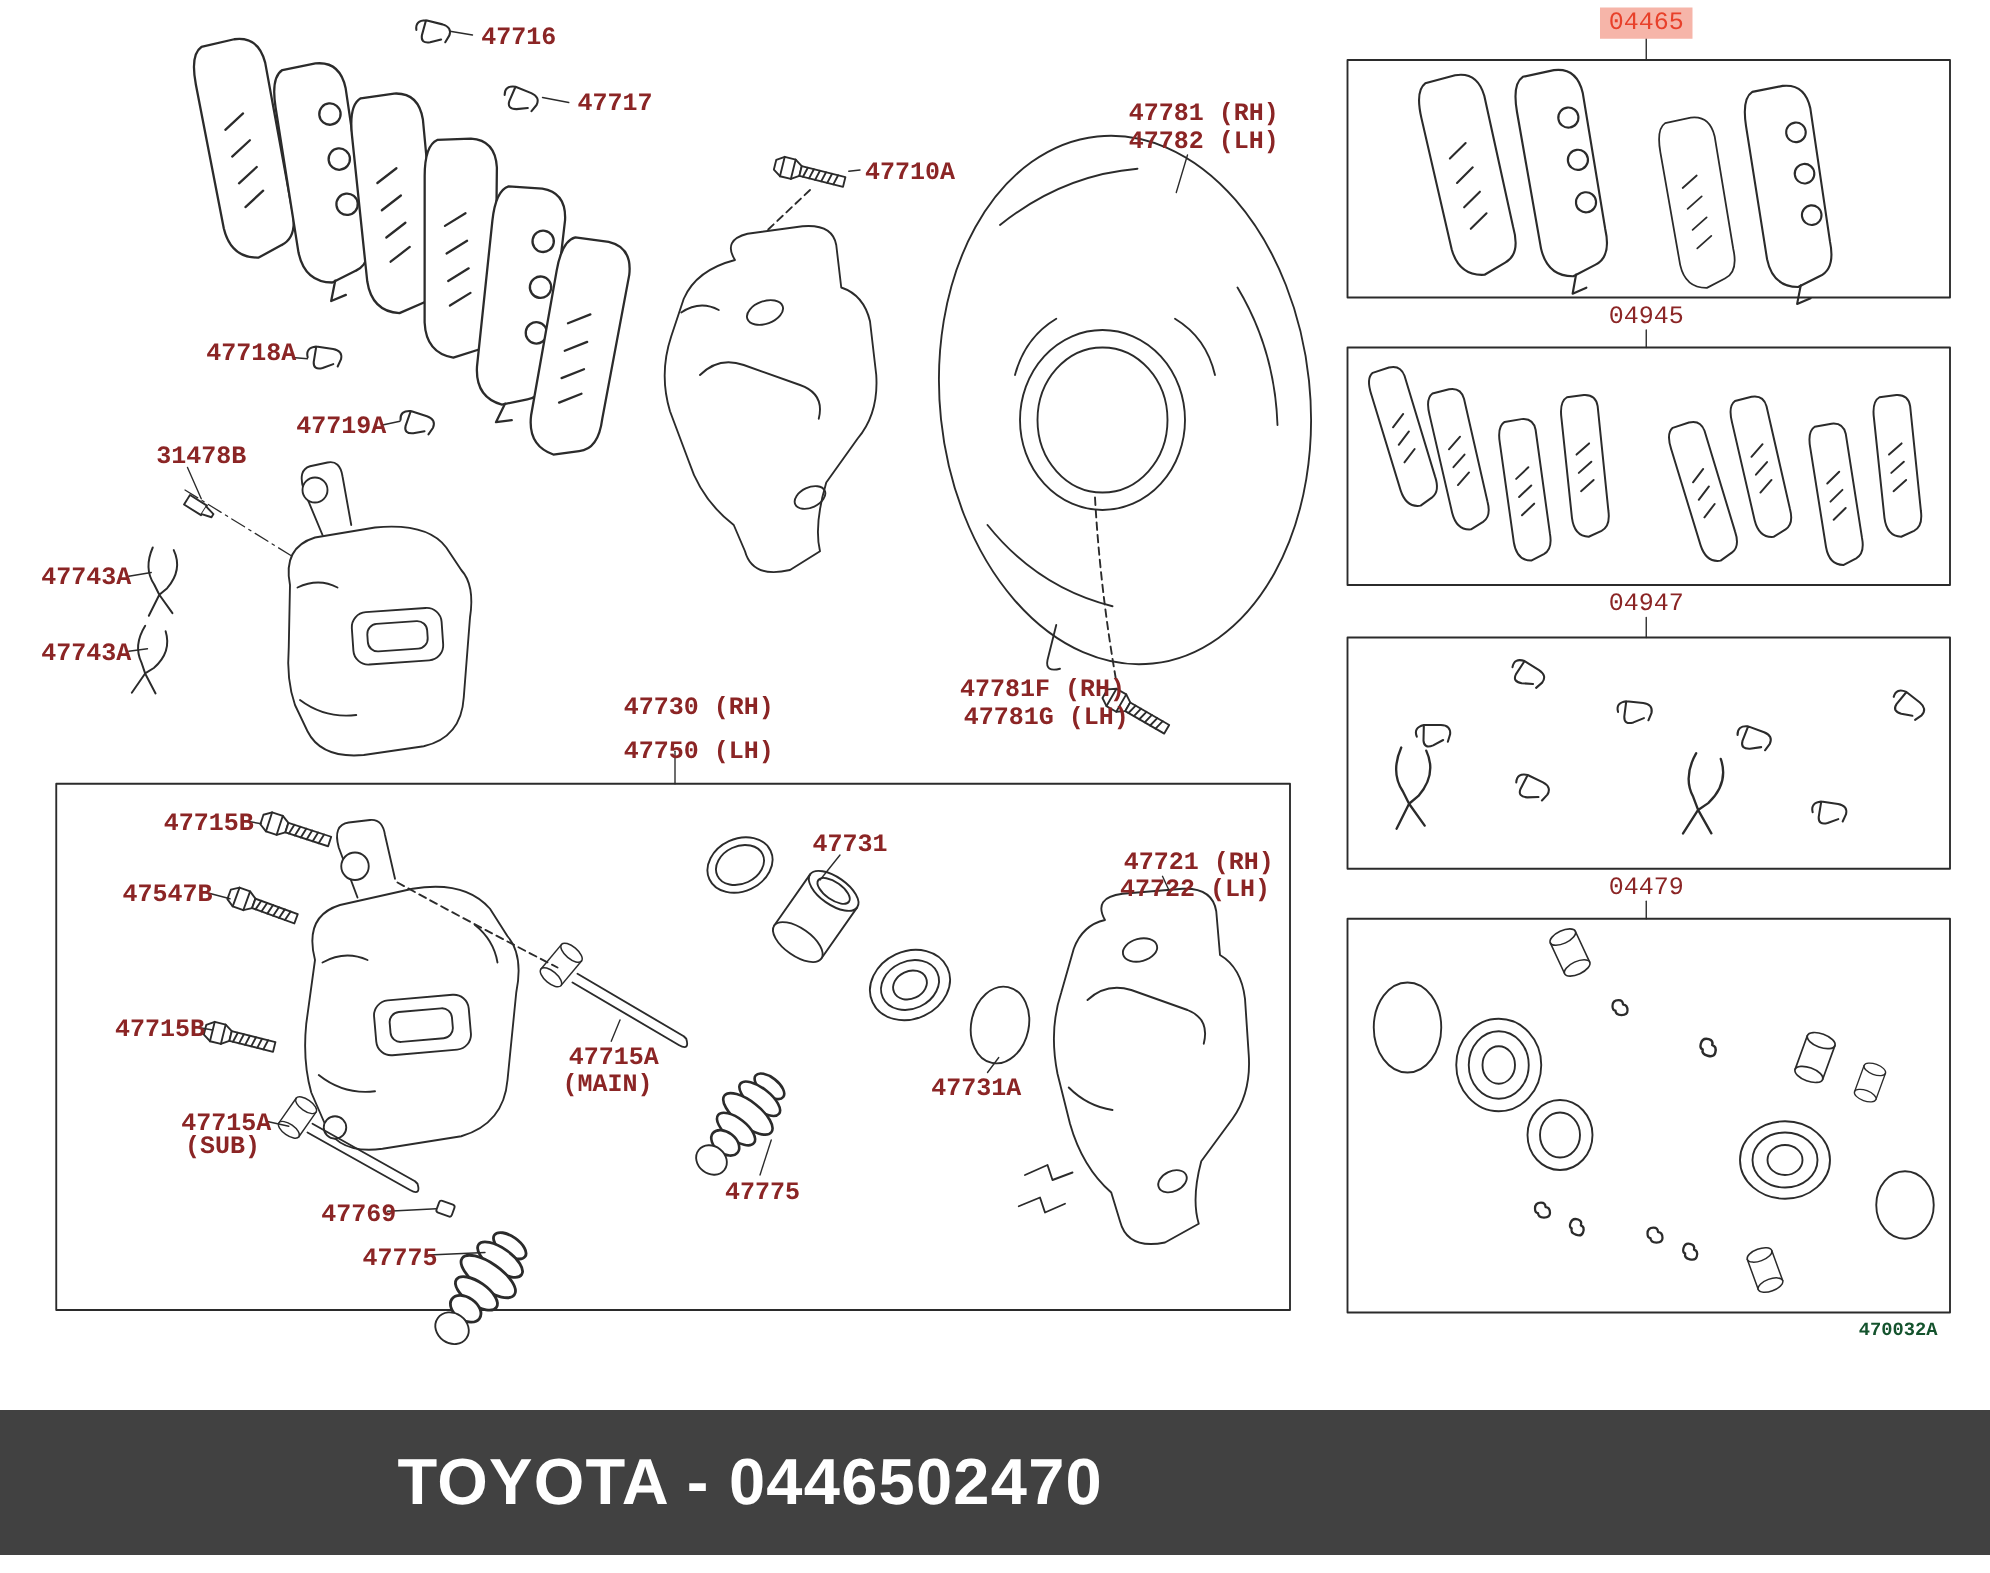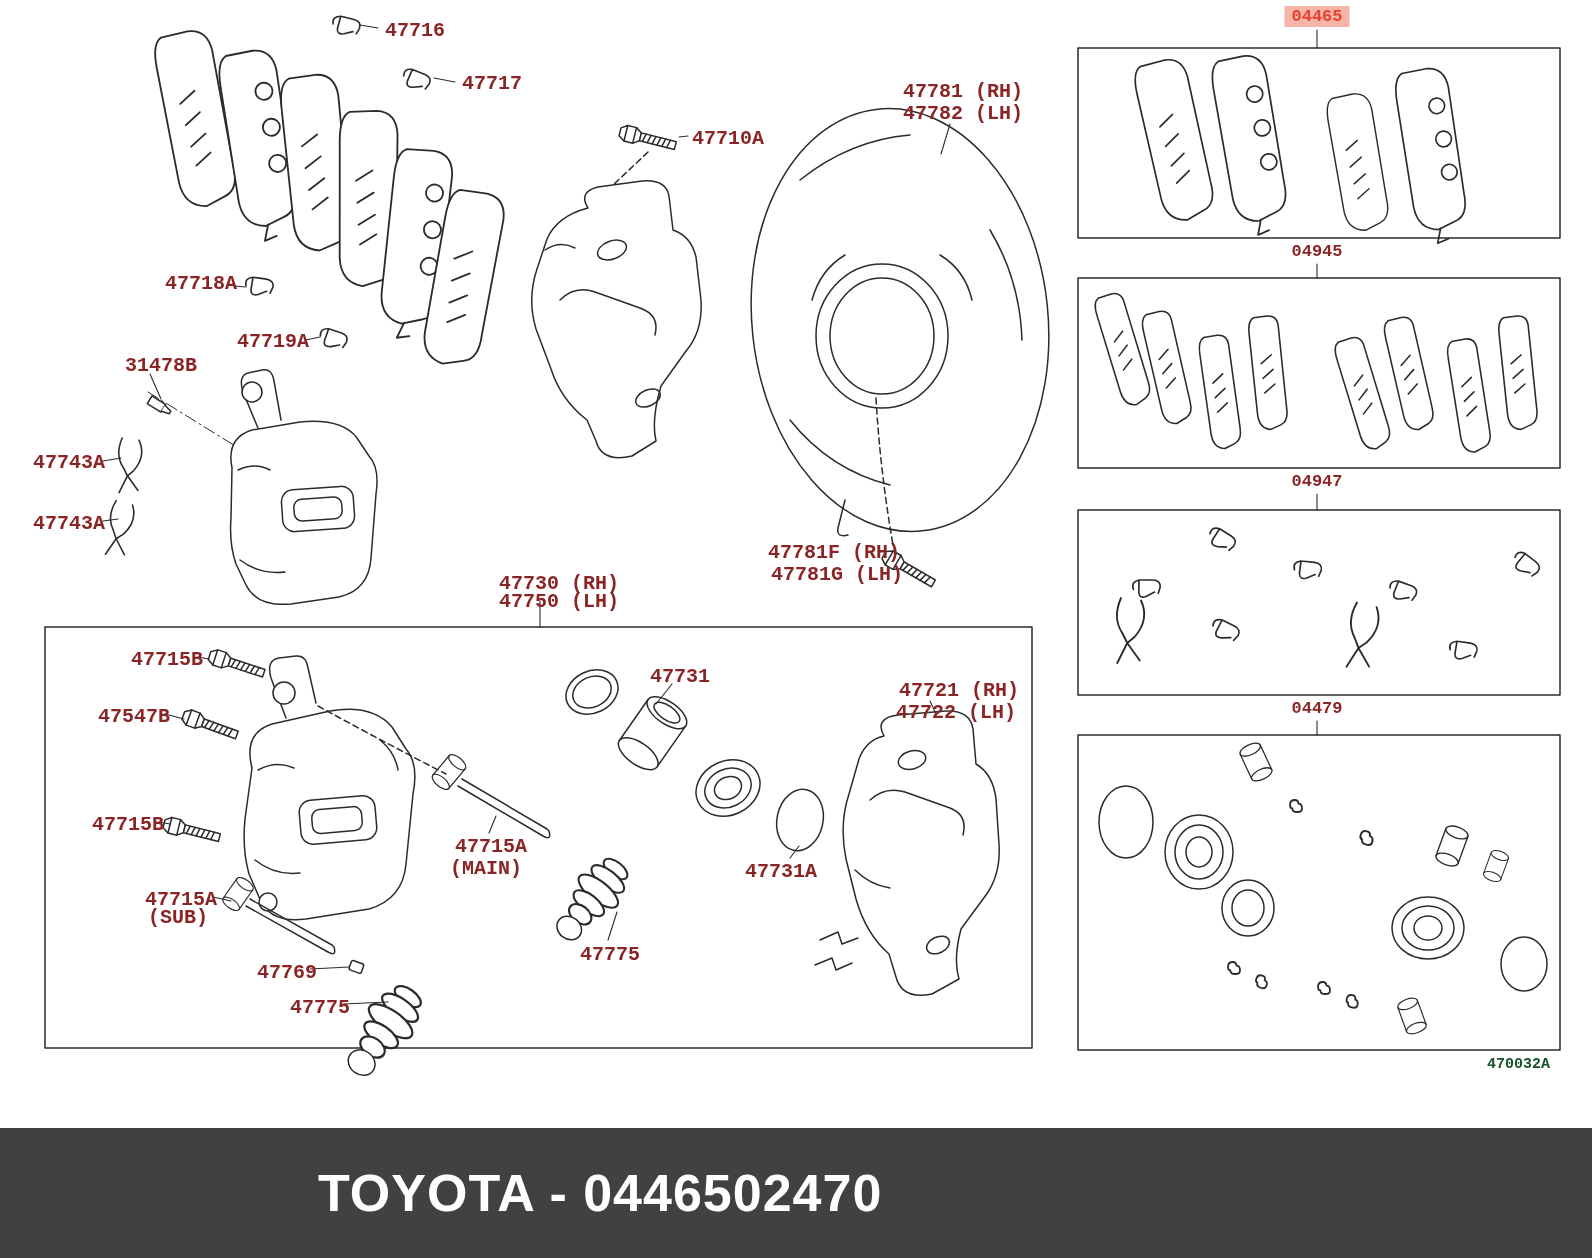--- a/index.html
+++ b/index.html
@@ -10,33 +10,33 @@
   #label-layer { position:absolute; left:0; top:0; width:100%; height:100%; pointer-events:none; }
   .part-label {
     position:absolute;
     font-family:"Liberation Mono","DejaVu Sans Mono",monospace;
     font-weight:bold; font-size:20px; line-height:1.05;
     color:var(--label_color,#8b2525); white-space:pre;
   }
   .kit-code {
     position:absolute; transform:translateX(-50%);
     font-family:"Liberation Mono","DejaVu Sans Mono",monospace;
-    font-weight:bold; font-size:17px; color:var(--label_color,#8b2525);
+    font-weight:normal; font-size:20px; color:var(--label_color,#8b2525);
   }
   .kit-0 { left:1317px; top:6px; color:var(--highlight_text,#e8402a); background:var(--highlight_bg,#f6b5a9); padding:1px 7px; }
   .kit-1 { left:1317px; top:242px; }
   .kit-2 { left:1317px; top:472px; }
   .kit-3 { left:1317px; top:699px; }
   .diagram-ref {
     position:absolute; right:42px; top:1056px;
     font-family:"Liberation Mono","DejaVu Sans Mono",monospace;
     font-weight:bold; font-size:15px; color:#14532d;
   }
   .banner {
-    position:absolute; left:0; top:1128px; width:1592px; height:130px;
+    position:absolute; left:0; top:1128px; width:1592px; height:116px;
     background:var(--banner_bg,#414141); color:var(--banner_text,#ffffff);
     display:flex; align-items:center;
     font-size:52px; font-weight:bold; letter-spacing:1px;
   }
   .banner-left { margin-left:318px; white-space:pre; }
   .banner-right { margin-left:auto; margin-right:324px; white-space:pre; }
 </style>
 </head>
 <body>
 
@@ -356,21 +356,21 @@
         <div class="part-label" style="left: 165px; top: 273px;">47718A</div>
         <div class="part-label" style="left: 237px; top: 331px;">47719A</div>
         <div class="part-label" style="left: 125px; top: 355px;">31478B</div>
         <div class="part-label" style="left: 33px; top: 452px;">47743A</div>
         <div class="part-label" style="left: 33px; top: 513px;">47743A</div>
         <div class="part-label" style="left: 692px; top: 128px;">47710A</div>
         <div class="part-label" style="left: 903px; top: 81px;">47781 (RH)</div>
         <div class="part-label" style="left: 903px; top: 103px;">47782 (LH)</div>
         <div class="part-label" style="left: 768px; top: 542px;">47781F (RH)</div>
         <div class="part-label" style="left: 771px; top: 564px;">47781G (LH)</div>
-        <div class="part-label" style="left: 499px; top: 573px;">47730 (RH)</div>
+        <div class="part-label" style="left: 499px; top: 556px;">47730 (RH)</div>
         <div class="part-label" style="left: 499px; top: 579px; margin-top: 12px;">47750 (LH)</div>
         <div class="part-label" style="left: 131px; top: 649px;">47715B</div>
         <div class="part-label" style="left: 98px; top: 706px;">47547B</div>
         <div class="part-label" style="left: 92px; top: 814px;">47715B</div>
         <div class="part-label" style="left: 145px; top: 889px;">47715A</div>
         <div class="part-label" style="left: 148px; top: 907px;">(SUB)</div>
         <div class="part-label" style="left: 257px; top: 962px;">47769</div>
         <div class="part-label" style="left: 290px; top: 997px;">47775</div>
         <div class="part-label" style="left: 650px; top: 666px;">47731</div>
         <div class="part-label" style="left: 455px; top: 836px;">47715A</div>

